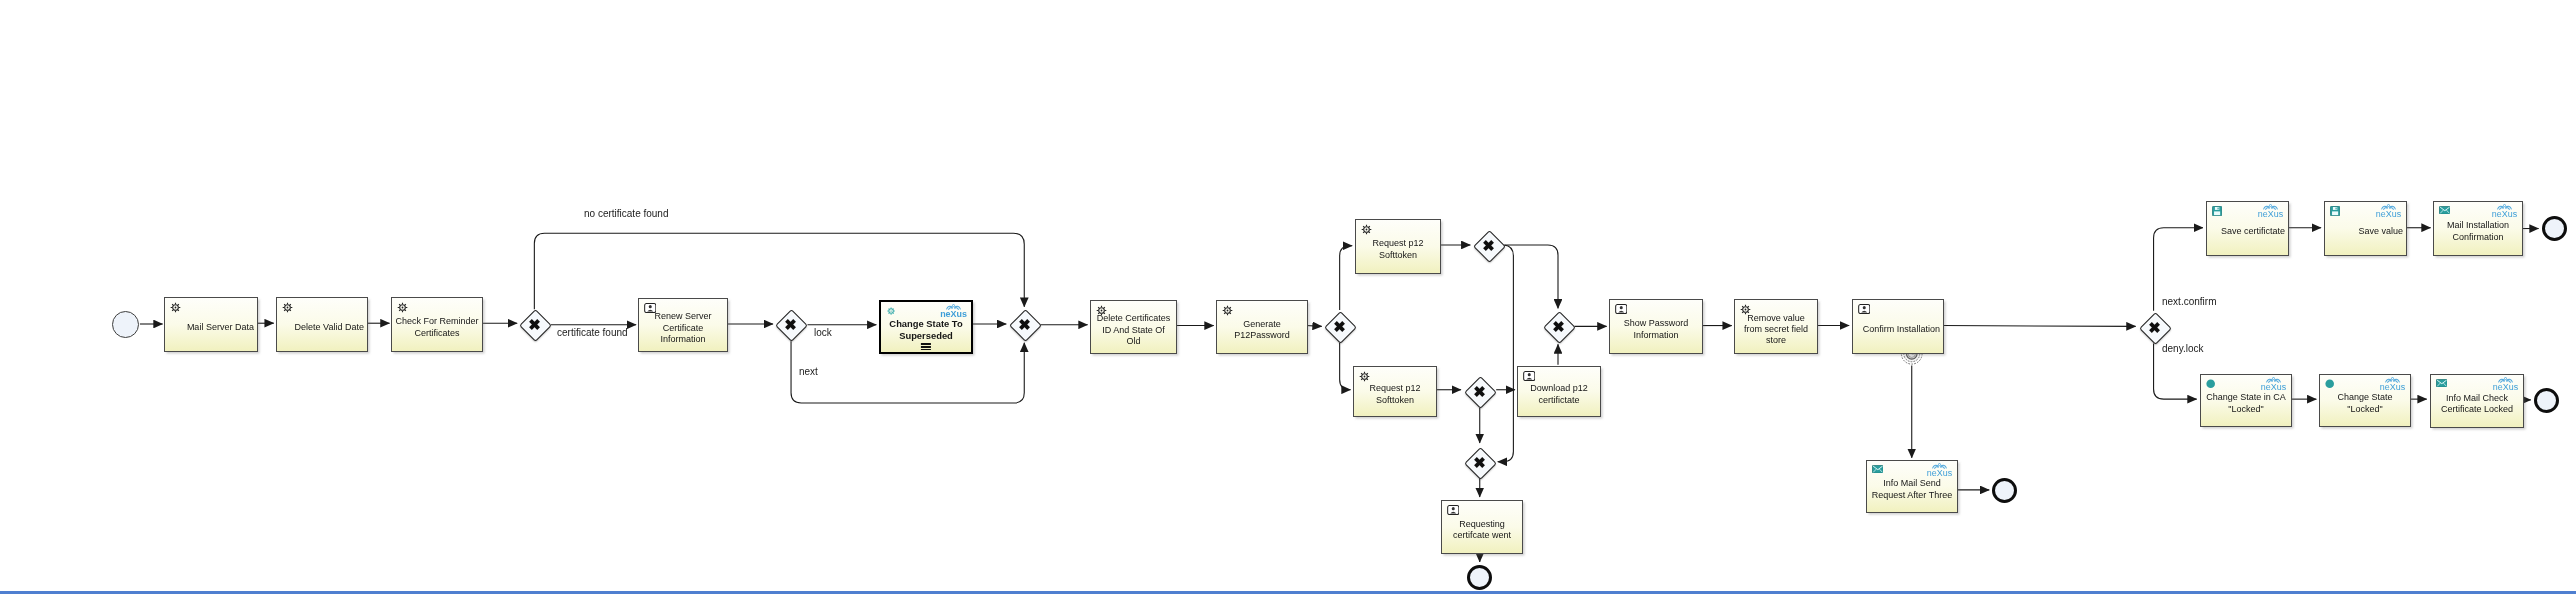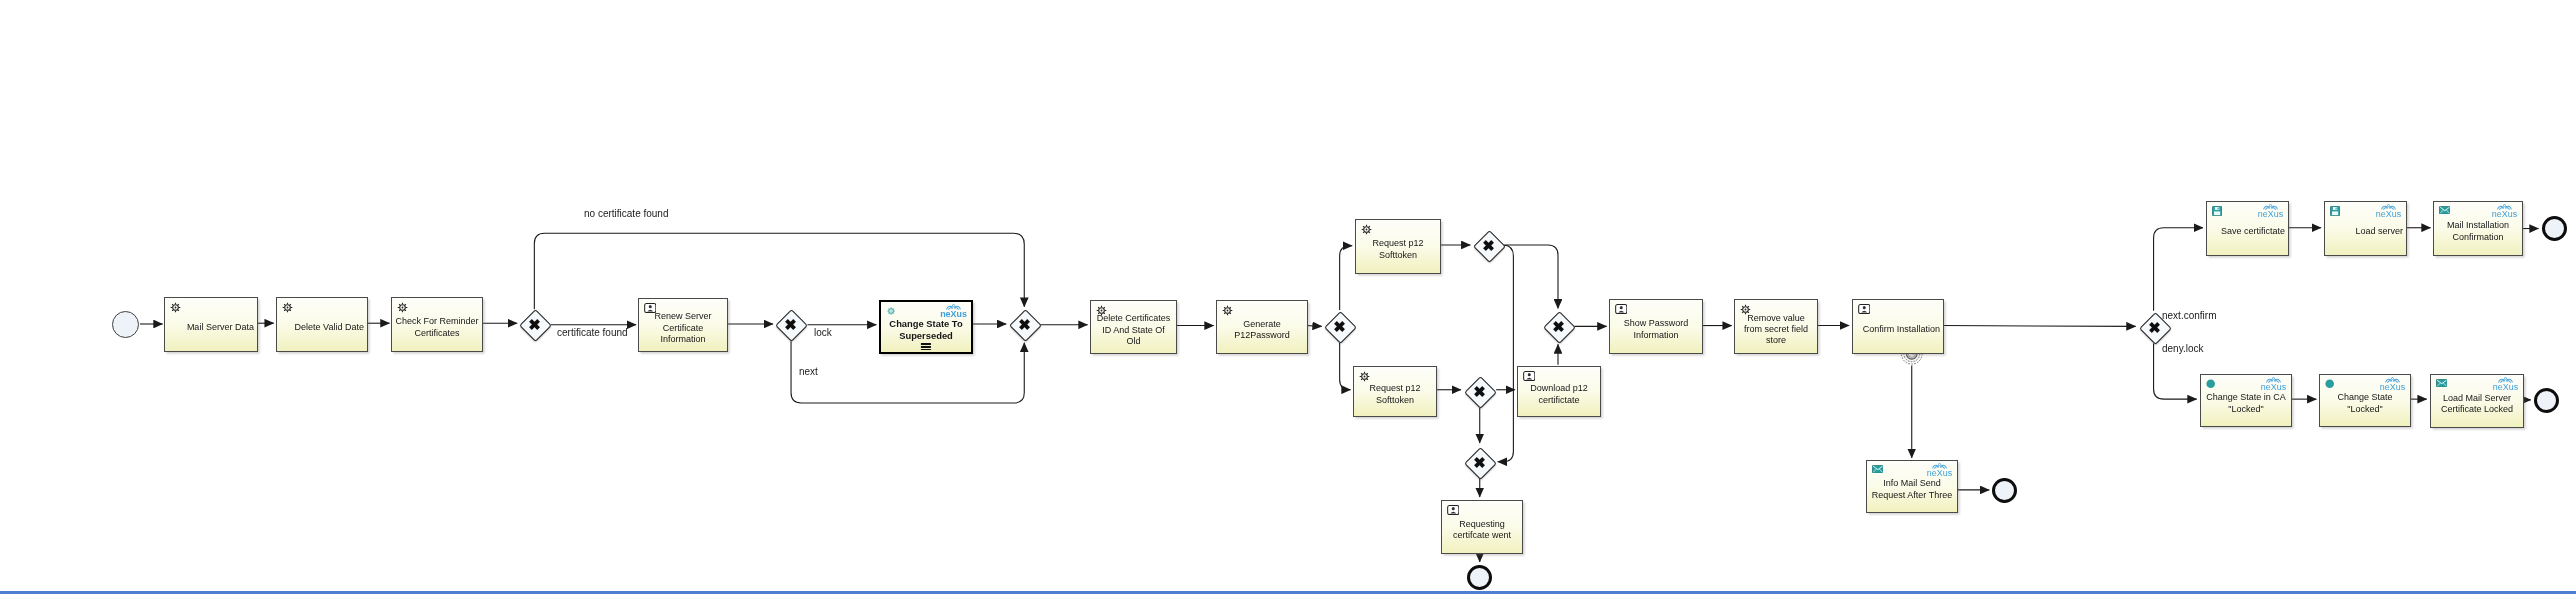--- a/index.html
+++ b/index.html
@@ -305,21 +305,21 @@
   <div class="task" style="left:2324px;top:201px;width:81px;height:53px">
     <span class="ic"><svg width="10.2" height="10.2" viewBox="0 0 13 13">
           <use href="#i-floppy"></use>
         </svg></span>
     <span class="nexus">
       <svg width="31" height="15.7" viewBox="0 0 40 20" style="font-size:11.5px">
           <use href="#i-nexus"></use>
           <text x="20" y="17.5" text-anchor="middle" font-size="11.5" fill="#3f9fd8">neXus</text>
         </svg>
     </span>
-    <span class="lbl">Load server</span>
+    <span class="lbl">Save value</span>
   </div>
   <div class="task" style="left:2433px;top:201px;width:88px;height:53px">
     <span class="ic"><svg width="11.7" height="8.6" viewBox="0 0 15 11">
           <use href="#i-mail"></use>
         </svg></span>
     <span class="nexus">
       <svg width="31" height="15.7" viewBox="0 0 40 20" style="font-size:11.5px">
           <use href="#i-nexus"></use>
           <text x="20" y="17.5" text-anchor="middle" font-size="11.5" fill="#3f9fd8">neXus</text>
         </svg>
@@ -353,25 +353,25 @@
   <div class="task" style="left:2430px;top:374px;width:92px;height:52px">
     <span class="ic"><svg width="11.7" height="8.6" viewBox="0 0 15 11">
           <use href="#i-mail"></use>
         </svg></span>
     <span class="nexus">
       <svg width="31" height="15.7" viewBox="0 0 40 20" style="font-size:11.5px">
           <use href="#i-nexus"></use>
           <text x="20" y="17.5" text-anchor="middle" font-size="11.5" fill="#3f9fd8">neXus</text>
         </svg>
     </span>
-    <span class="lbl">Load Mail Server Certificate Locked</span>
+    <span class="lbl">Info Mail Check Certificate Locked</span>
   </div>
 
   <div class="elabel" style="left:584px;top:208px">no certificate found</div>
   <div class="elabel" style="left:557px;top:327px">certificate found</div>
   <div class="elabel" style="left:814px;top:327px">lock</div>
   <div class="elabel" style="left:799px;top:366px">next</div>
-  <div class="elabel" style="left:2162px;top:310px">next.confirm</div>
+  <div class="elabel" style="left:2162px;top:296px">next.confirm</div>
   <div class="elabel" style="left:2162px;top:343px">deny.lock</div>
 
   <div class="bottom-bar"></div>
 </div>
 
 
 </body></html>

